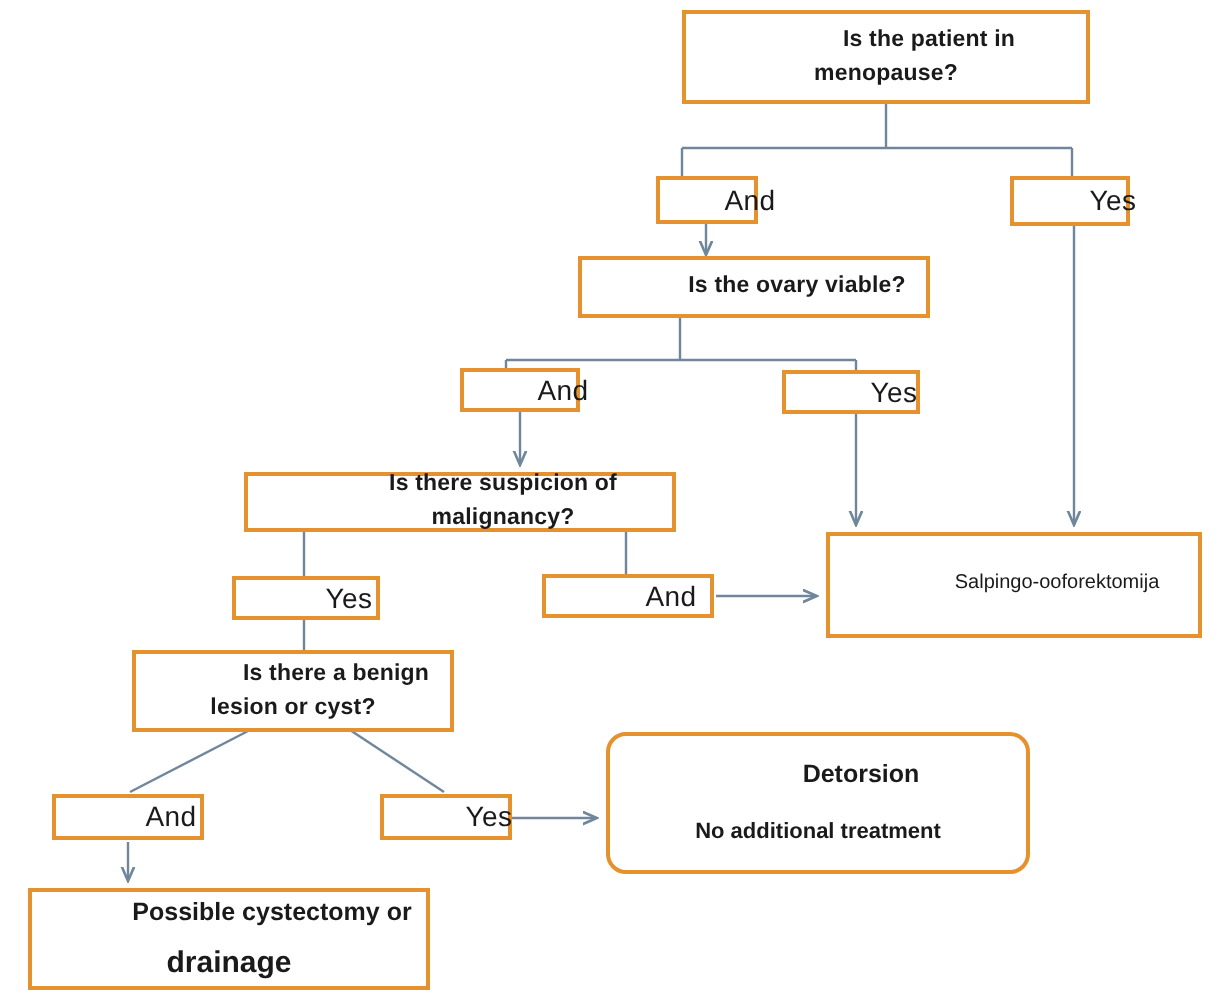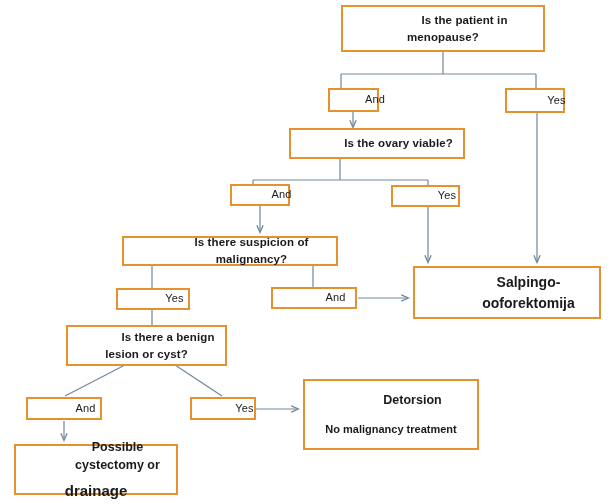--- a/index.html
+++ b/index.html
@@ -40,36 +40,36 @@
     line-height: 1.45;
   }
   
   .q .line1, .q .line2 {
     font-size: 11.5px;
     font-weight: 700;
     letter-spacing: 0.1px;
   }
   
   .tag {
-    font-size: 11px;
+    font-size: 14px;
     font-weight: 400;
     letter-spacing: 0.2px;
   }
   
   .out .line1 {
     font-size: 12.5px;
     font-weight: 600;
   }
   .out .line2 {
     font-size: 11px;
     font-weight: 600;
   }
   .out.single .line1 {
-    font-size: 14px;
-    font-weight: 700;
+    font-size: 10px;
+    font-weight: 400;
   }
   .out.two-line .line1 { margin-bottom: 12px; }
 
   .cystect .line1 { font-size: 12.5px; font-weight: 600; }
   .cystect .line2 { font-size: 15px; font-weight: 600; margin-top: 6px; }
 
   svg.links {
     position: absolute;
     left: 0;
     top: 0;
@@ -180,23 +180,23 @@
   </div>
 
   <div class="node tag" style="left:26px; top:397px; width:76px; height:23px;">
     <span class="line1">And</span>
   </div>
 
   <div class="node tag" style="left:190px; top:397px; width:66px; height:23px;">
     <span class="line1">Yes</span>
   </div>
 
-  <div class="node out two-line" style="left:303px; top:379px; width:176px; height:71px;">
+  <div class="node out two-line" style="left:303px; top:366px; width:212px; height:71px;border-radius:10px;">
     <span class="line1">Detorsion</span>
-    <span class="line2">No malignancy treatment</span>
-  </div>
-
-  <div class="node cystect" style="left:14px; top:444px; width:164px; height:51px;">
+    <span class="line2">No additional treatment</span>
+  </div>
+
+  <div class="node cystect" style="left:14px; top:444px; width:201px; height:51px;">
     <span class="line1">Possible cystectomy or</span>
     <span class="line2">drainage</span>
   </div>
 
 </div>
 
 </body></html>

